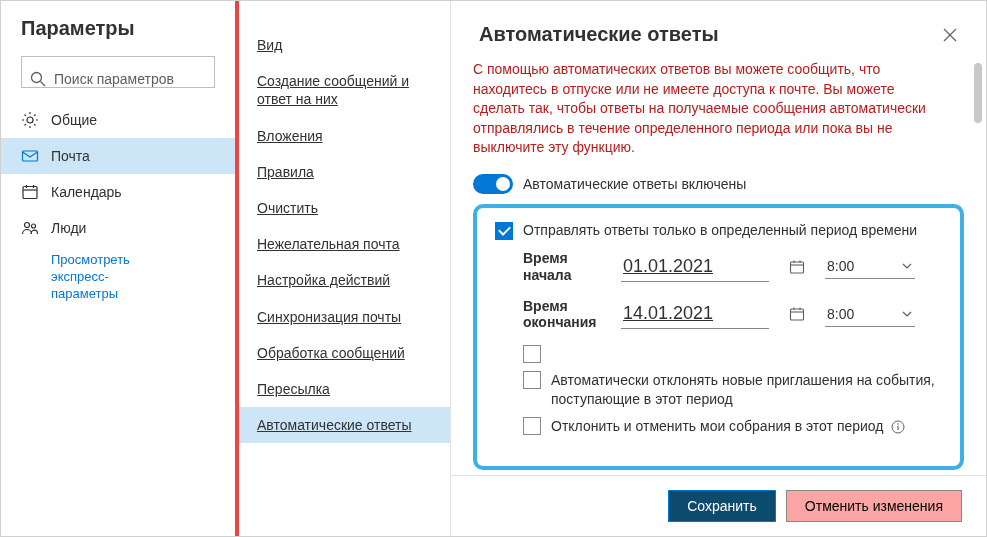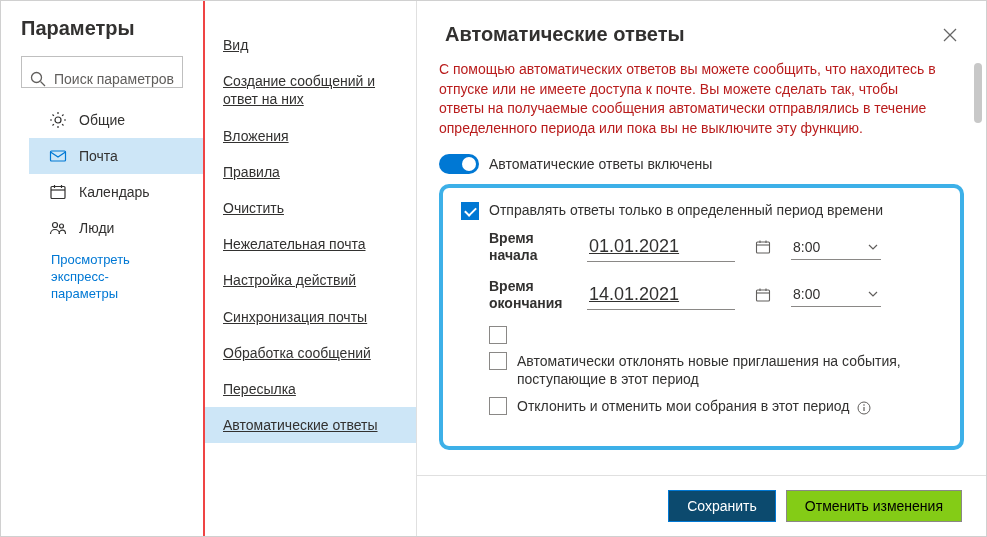--- a/index.html
+++ b/index.html
@@ -1,26 +1,26 @@
 <!DOCTYPE html>
 <html><head>
 <meta charset="utf-8">
 <style>
 * { box-sizing: border-box; margin: 0; padding: 0; font-family: "Segoe UI", Arial, sans-serif; }
 body { width: 987px; height: 537px; overflow: hidden; background: #fff; border: 1px solid #d0d0d0; position: relative; }
 
 .layout { display: flex; height: 100%; }
 
 
-.col-left { width: 204px; border-right: 2px solid #ef4444; padding: 16px 0; display: flex; flex-direction: column; }
+.col-left { width: 238px; border-right: 4px solid #ef4444; padding: 16px 0; display: flex; flex-direction: column; }
 .col-left h1 { font-size: 20px; font-weight: 600; padding: 0 20px 16px; color: #323130; }
 .search-box { display: flex; align-items: flex-end; margin: 0 20px 14px; border: 1px solid #bfbfbf; height: 32px; padding: 0 8px; color: #605e5c; }
 .search-box svg { width: 16px; height: 16px; margin-right: 8px; flex: none; }
 .search-box span { font-size: 14px; color: #605e5c; }
-.leftnav { list-style: none; padding-left: 28px; }
+.leftnav { list-style: none; }
 .leftnav li { display: flex; align-items: center; height: 36px; padding: 0 20px; font-size: 14px; color: #323130; gap: 12px; cursor: pointer; }
 .leftnav li.selected { background: #cde6f7; }
 .leftnav .icon { width: 18px; height: 18px; display: inline-flex; align-items: center; justify-content: center; flex: none; }
 .quick-link { padding: 6px 20px 0 50px; font-size: 13px; color: #0078d4; cursor: pointer; line-height: 1.3; }
 .quick-link span { display: block; }
 
 
 .col-mid { width: 212px; border-right: 1px solid #e0e0e0; padding-top: 26px; }
 .midnav { list-style: none; }
 .midnav li { padding: 9px 18px; font-size: 14px; color: #323130; cursor: pointer; line-height: 1.3; text-decoration: underline; }
@@ -56,21 +56,21 @@
 .date-field { width: 148px; border-bottom: 1px solid #8a8886; padding: 4px 2px; font-size: 18px; color: #323130; display: flex; align-items: center; justify-content: space-between; text-decoration: underline; }
 .cal-ic { width: 16px; height: 16px; color: #605e5c; margin: 0 12px; }
 .time-field { width: 90px; border-bottom: 1px solid #8a8886; padding: 4px 2px; font-size: 14px; color: #323130; display: flex; align-items: center; justify-content: space-between; }
 .chev { width: 12px; height: 12px; color: #605e5c; }
 
 .opt-row { display: flex; align-items: flex-start; gap: 10px; margin: 8px 0 8px 28px; font-size: 14px; color: #323130; line-height: 1.35; }
 .info-ic { width: 14px; height: 14px; color: #605e5c; display: inline-flex; margin-left: 4px; vertical-align: middle; }
 
 
 .footer { border-top: 1px solid #e0e0e0; padding: 14px 24px; display: flex; justify-content: flex-end; gap: 10px; }
-.btn { height: 32px; padding: 0 18px; font-size: 14px; border: 1px solid #8a8886; background: #84cc16; cursor: pointer; }
+.btn { height: 32px; padding: 0 18px; font-size: 14px; border: 1px solid #8a8886; background: #fca5a5; cursor: pointer; }
 .btn.primary { background: #0c4a6e; border-color: #0078d4; color: #fff; }
 
 svg { display: block; }
 </style>
 </head>
 <body>
 
 <div class="layout">
 
   <div class="col-left">

